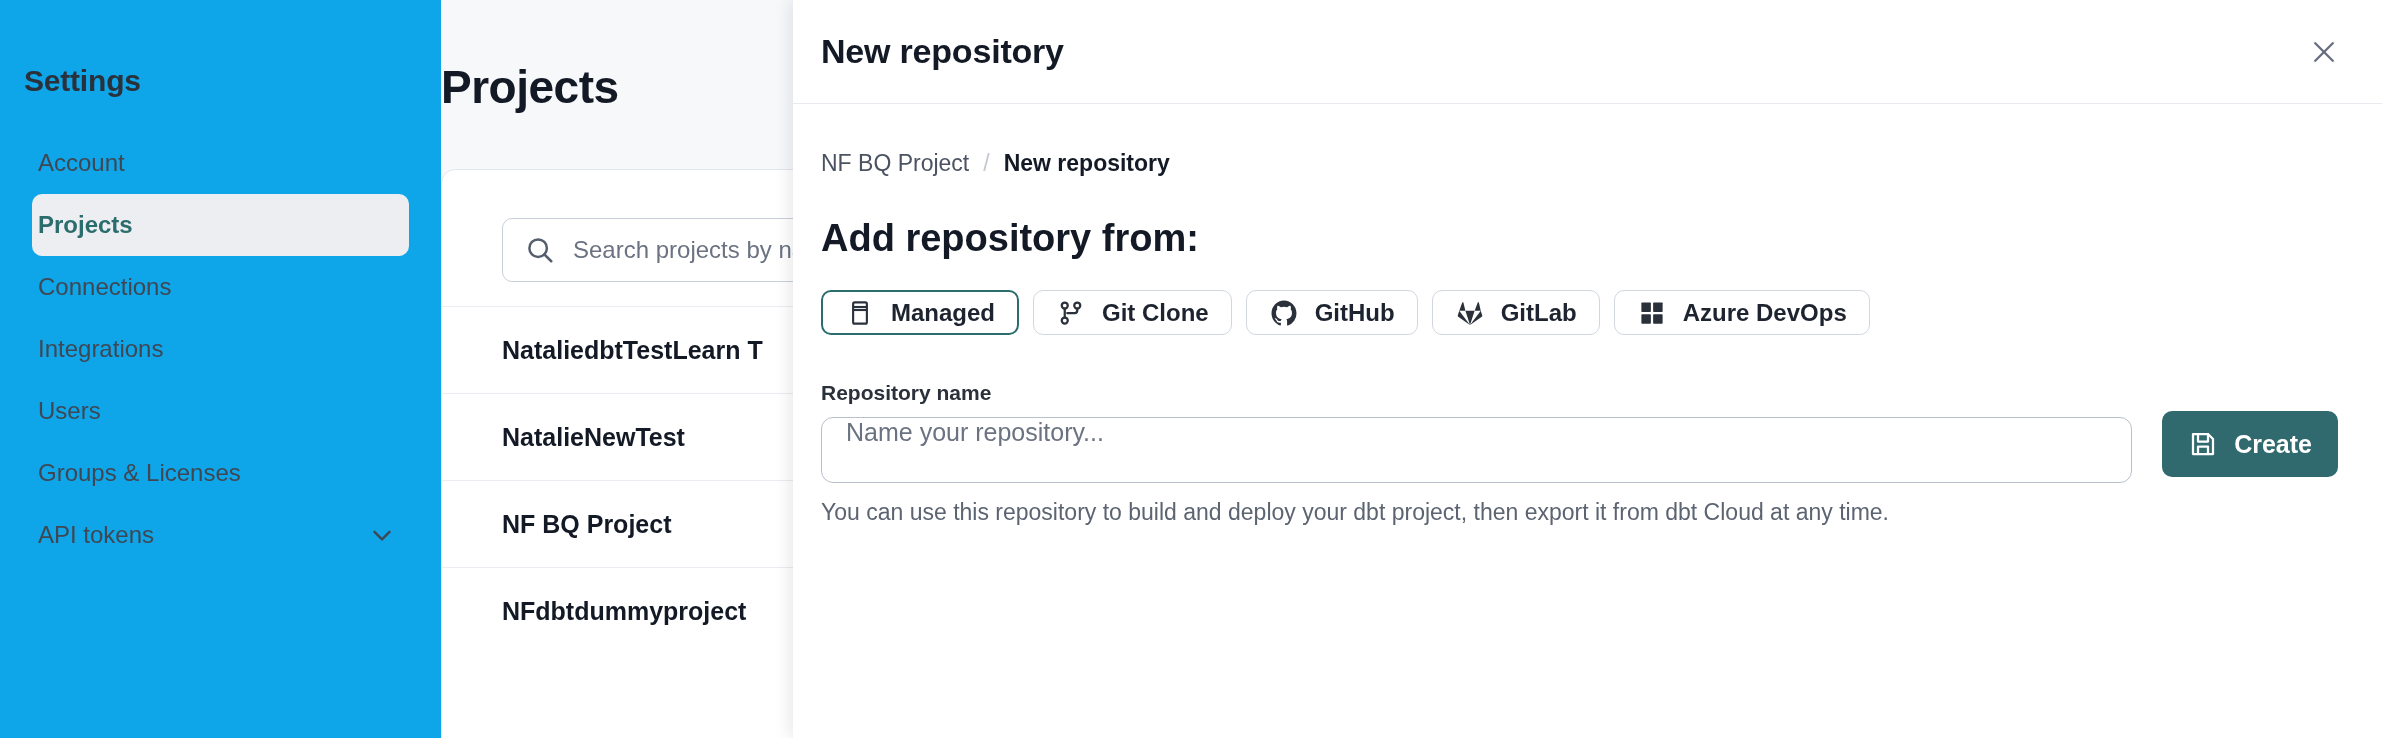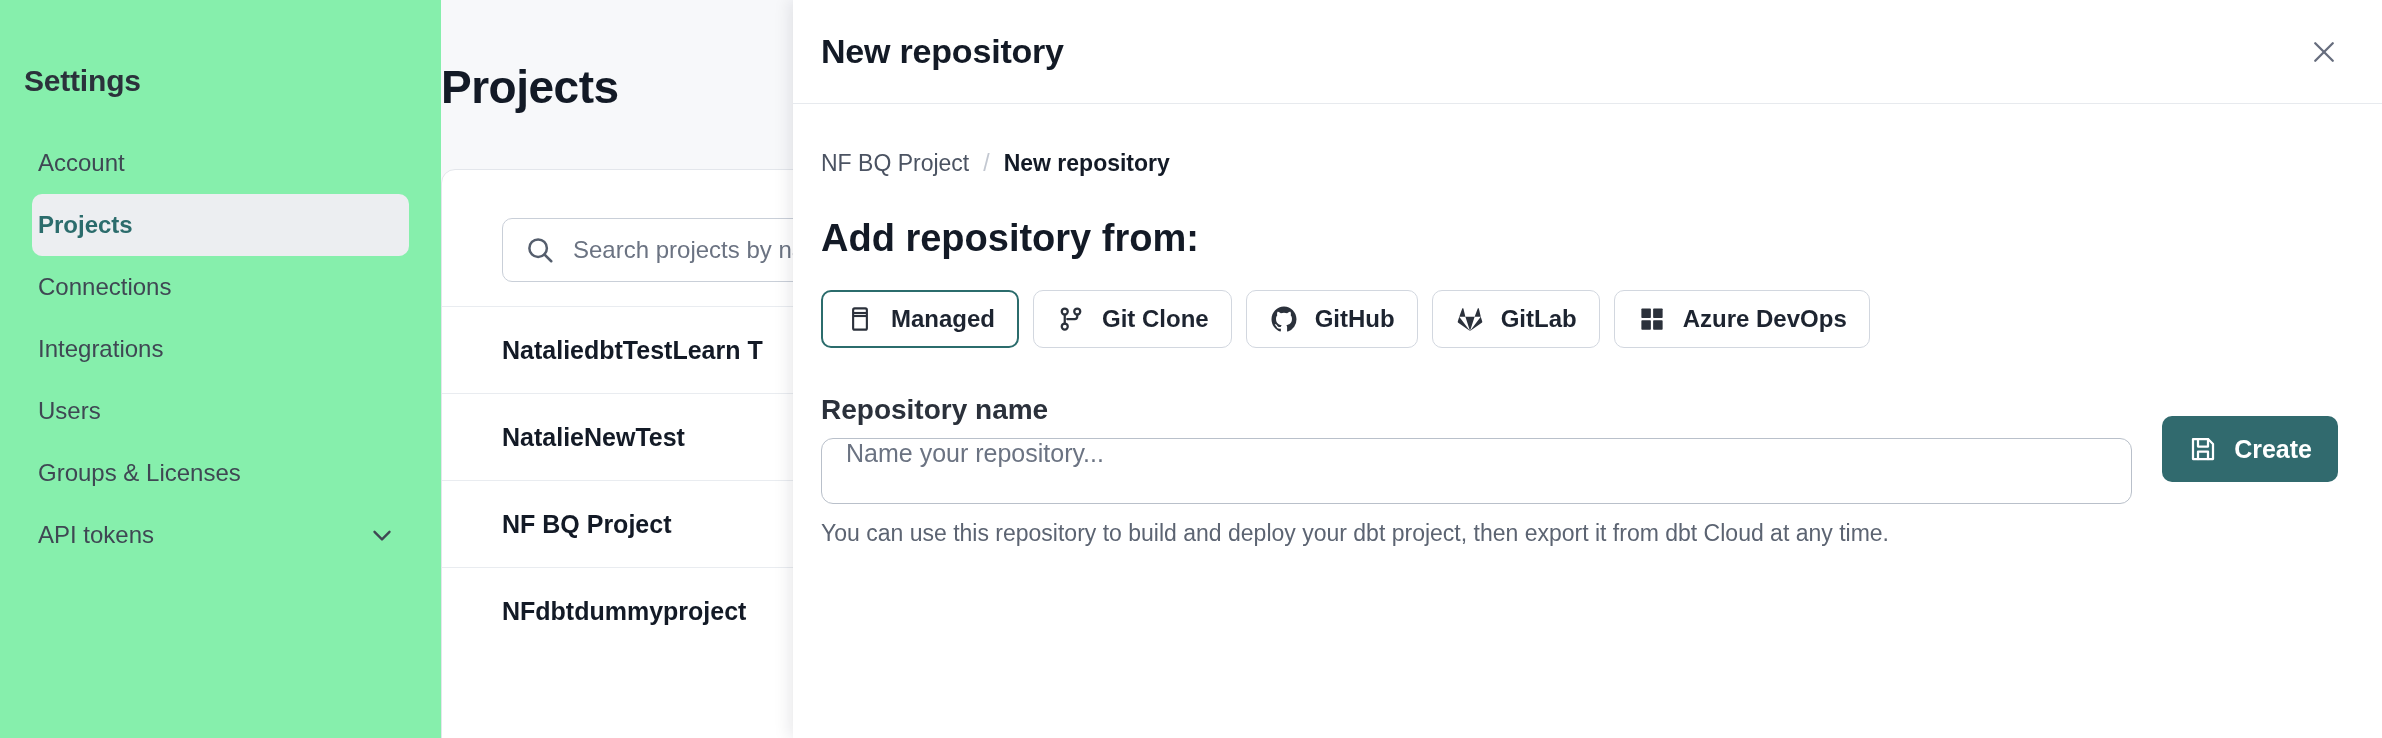--- a/index.html
+++ b/index.html
@@ -18,21 +18,21 @@
     height: 738px;
     background: #f7f8fa;
   }
 
   
   .sidebar {
     position: absolute;
     left: 0; top: 0;
     width: 441px;
     height: 738px;
-    background: #86efac;
+    background: #0ea5e9;
     padding-top: 64px;
   }
   .sidebar-title {
     font-size: 30px;
     font-weight: 700;
     color: #2b313b;
     padding: 0 24px;
     margin-bottom: 34px;
     letter-spacing: -0.2px;
   }
@@ -179,21 +179,21 @@
     color: #131a26;
     margin-bottom: 30px;
   }
 
   .repo-types {
     display: flex;
     gap: 14px;
     margin-bottom: 46px;
   }
   .repo-btn {
-    height: 58px;
+    height: 45px;
     border: 1px solid #d2d7df;
     border-radius: 10px;
     background: #fff;
     display: flex;
     align-items: center;
     gap: 16px;
     padding: 0 22px;
     cursor: pointer;
     white-space: nowrap;
   }
@@ -207,21 +207,21 @@
   }
   .repo-ico { width: 30px; height: 30px; flex: 0 0 auto; display:block; }
 
   .form-row {
     display: flex;
     align-items: flex-start;
     gap: 30px;
   }
   .field { flex: 1 1 auto; }
   .field-label {
-    font-size: 28px;
+    font-size: 21px;
     font-weight: 700;
     color: #2b313b;
     margin-bottom: 12px;
   }
   .text-input {
     width: 100%;
     height: 66px;
     border: 1px solid #b9c0ca;
     border-radius: 12px;
     background: #fff;
@@ -231,21 +231,21 @@
     font-size: 25px;
     color: #6b7382;
     cursor: text;
   }
   .field-hint {
     margin-top: 16px;
     font-size: 23px;
     color: #5c6472;
   }
   .create-btn {
-    margin-top: 22px;
+    margin-top: 30px;
     height: 66px;
     background: #316a6e;
     border-radius: 10px;
     display: flex;
     align-items: center;
     gap: 16px;
     padding: 0 26px;
     cursor: pointer;
     flex: 0 0 auto;
   }

